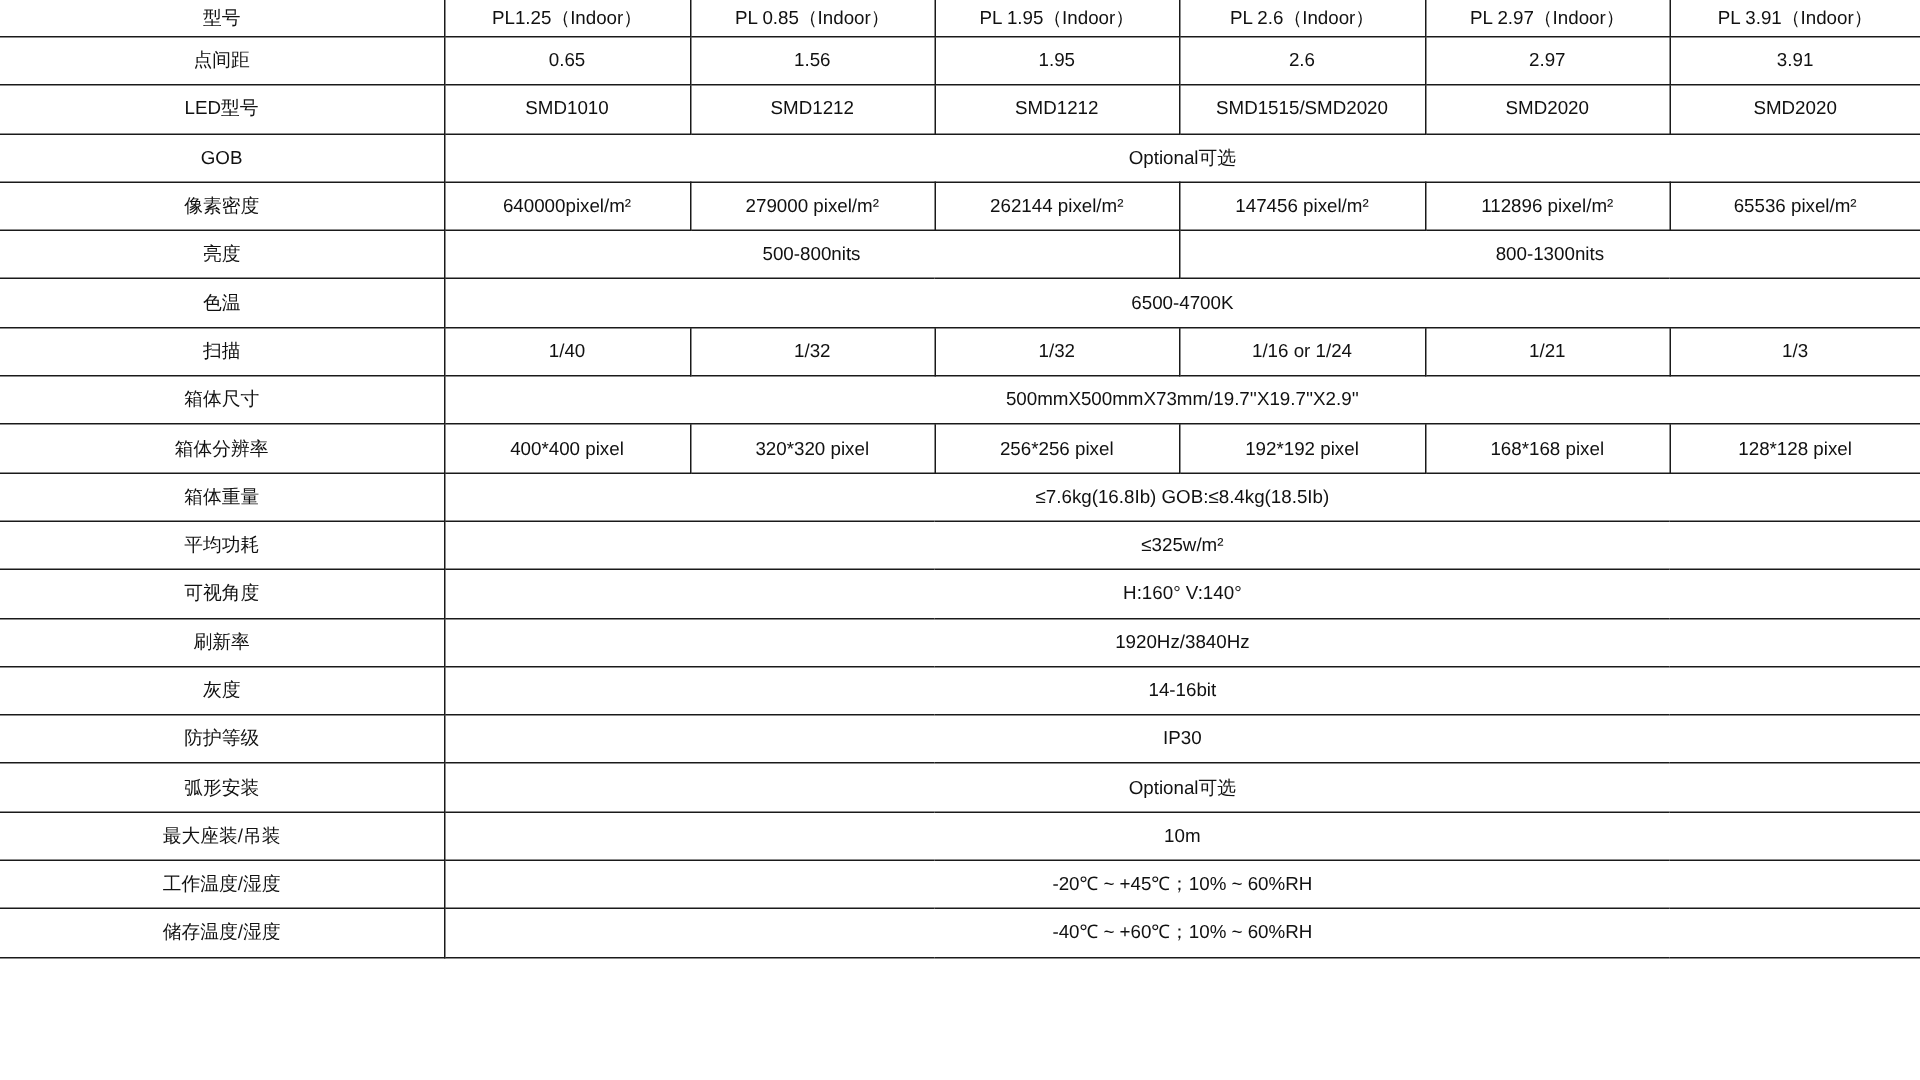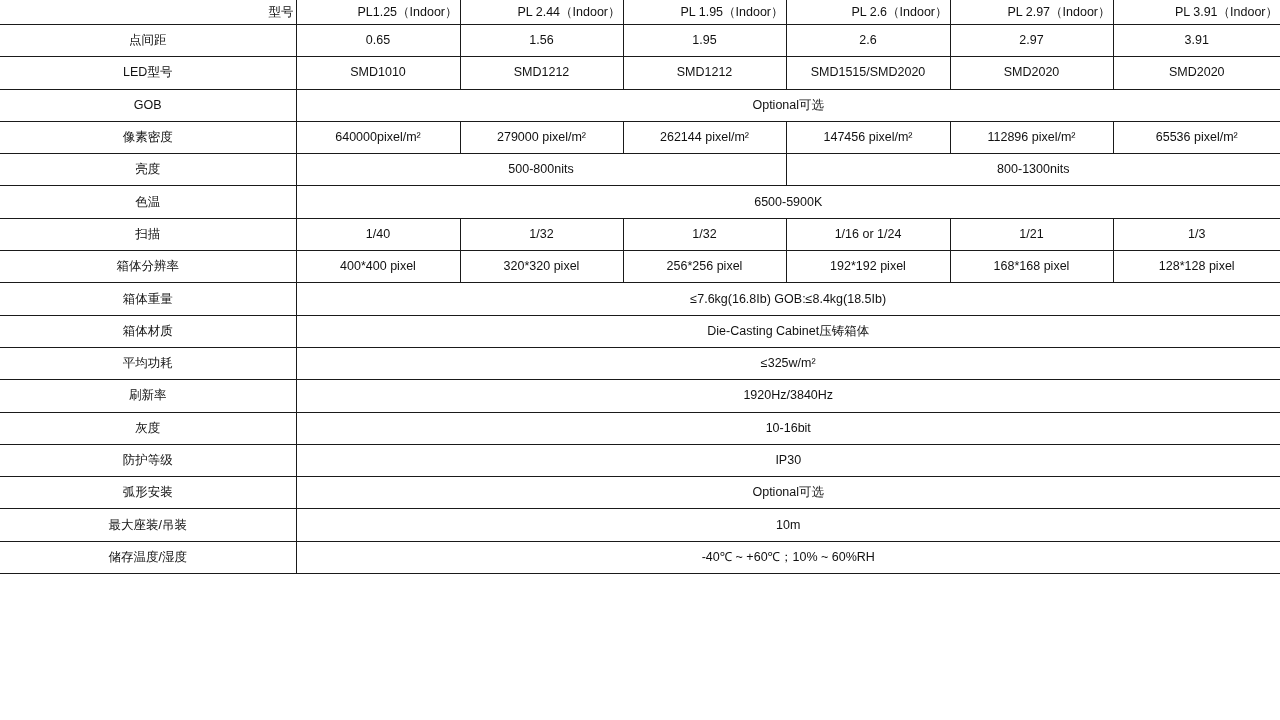--- a/index.html
+++ b/index.html
@@ -33,41 +33,40 @@
   }
   .label-cell {
     width: 296px;
     border-left: none !important;
   }
   .last-col {
     border-right: none !important;
   }
   .first-row td {
     border-top: none !important;
-    text-align: right;
   }
 </style>
 </head>
 <body>
 
 <table class="spec-table">
   <colgroup>
     <col style="width:296px">
     <col style="width:164px">
     <col style="width:163px">
     <col style="width:163px">
     <col style="width:164px">
     <col style="width:163px">
     <col style="width:167px">
   </colgroup>
   <tbody id="table-body">
       <tr class="first-row">
         <td class="label-cell">型号</td>
         <td>PL1.25（Indoor）</td>
-        <td>PL 2.44（Indoor）</td>
+        <td>PL 0.85（Indoor）</td>
         <td>PL 1.95（Indoor）</td>
         <td>PL 2.6（Indoor）</td>
         <td>PL 2.97（Indoor）</td>
         <td class="last-col">PL 3.91（Indoor）</td>
       </tr>
       <tr>
         <td class="label-cell">点间距</td>
         <td>0.65</td>
         <td>1.56</td>
         <td>1.95</td>
@@ -97,70 +96,78 @@
         <td>112896 pixel/m²</td>
         <td class="last-col">65536 pixel/m²</td>
       </tr>
       <tr>
         <td class="label-cell">亮度</td>
         <td colspan="3">500-800nits</td>
         <td colspan="3" class="last-col">800-1300nits</td>
       </tr>
       <tr>
         <td class="label-cell">色温</td>
-        <td colspan="6" class="last-col">6500-5900K</td>
+        <td colspan="6" class="last-col">6500-4700K</td>
       </tr>
       <tr>
         <td class="label-cell">扫描</td>
         <td>1/40</td>
         <td>1/32</td>
         <td>1/32</td>
         <td>1/16 or 1/24</td>
         <td>1/21</td>
         <td class="last-col">1/3</td>
+      </tr>
+      <tr>
+        <td class="label-cell">箱体尺寸</td>
+        <td colspan="6" class="last-col">500mmX500mmX73mm/19.7''X19.7''X2.9''</td>
       </tr>
       <tr>
         <td class="label-cell">箱体分辨率</td>
         <td>400*400 pixel</td>
         <td>320*320 pixel</td>
         <td>256*256 pixel</td>
         <td>192*192 pixel</td>
         <td>168*168 pixel</td>
         <td class="last-col">128*128 pixel</td>
       </tr>
       <tr>
         <td class="label-cell">箱体重量</td>
         <td colspan="6" class="last-col">≤7.6kg(16.8Ib)   GOB:≤8.4kg(18.5Ib)</td>
       </tr>
       <tr>
-        <td class="label-cell">箱体材质</td>
-        <td colspan="6" class="last-col">Die-Casting Cabinet压铸箱体</td>
+        <td class="label-cell">平均功耗</td>
+        <td colspan="6" class="last-col">≤325w/m²</td>
       </tr>
       <tr>
-        <td class="label-cell">平均功耗</td>
-        <td colspan="6" class="last-col">≤325w/m²</td>
+        <td class="label-cell">可视角度</td>
+        <td colspan="6" class="last-col">H:160° V:140°</td>
       </tr>
       <tr>
         <td class="label-cell">刷新率</td>
         <td colspan="6" class="last-col">1920Hz/3840Hz</td>
       </tr>
       <tr>
         <td class="label-cell">灰度</td>
-        <td colspan="6" class="last-col">10-16bit</td>
+        <td colspan="6" class="last-col">14-16bit</td>
       </tr>
       <tr>
         <td class="label-cell">防护等级</td>
         <td colspan="6" class="last-col">IP30</td>
       </tr>
       <tr>
         <td class="label-cell">弧形安装</td>
         <td colspan="6" class="last-col">Optional可选</td>
       </tr>
       <tr>
         <td class="label-cell">最大座装/吊装</td>
         <td colspan="6" class="last-col">10m</td>
       </tr>
       <tr>
+        <td class="label-cell">工作温度/湿度</td>
+        <td colspan="6" class="last-col">-20℃ ~ +45℃；10% ~ 60%RH</td>
+      </tr>
+      <tr>
         <td class="label-cell">储存温度/湿度</td>
         <td colspan="6" class="last-col">-40℃ ~ +60℃；10% ~ 60%RH</td>
       </tr>
     </tbody>
 </table>
 
 </body></html>

